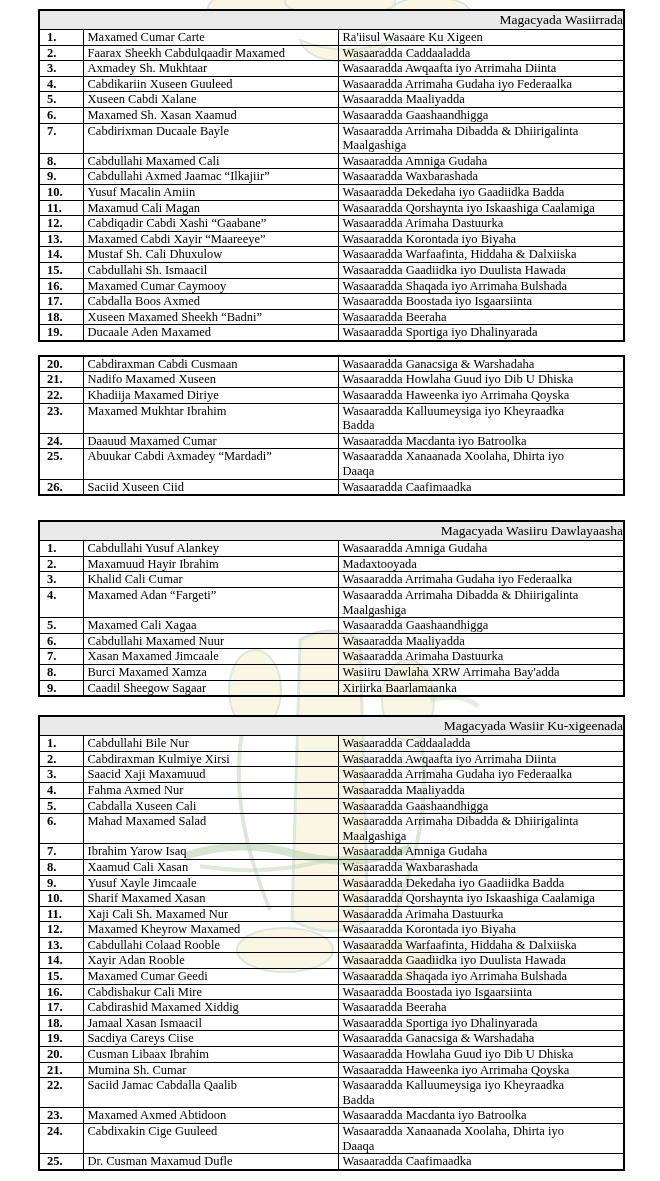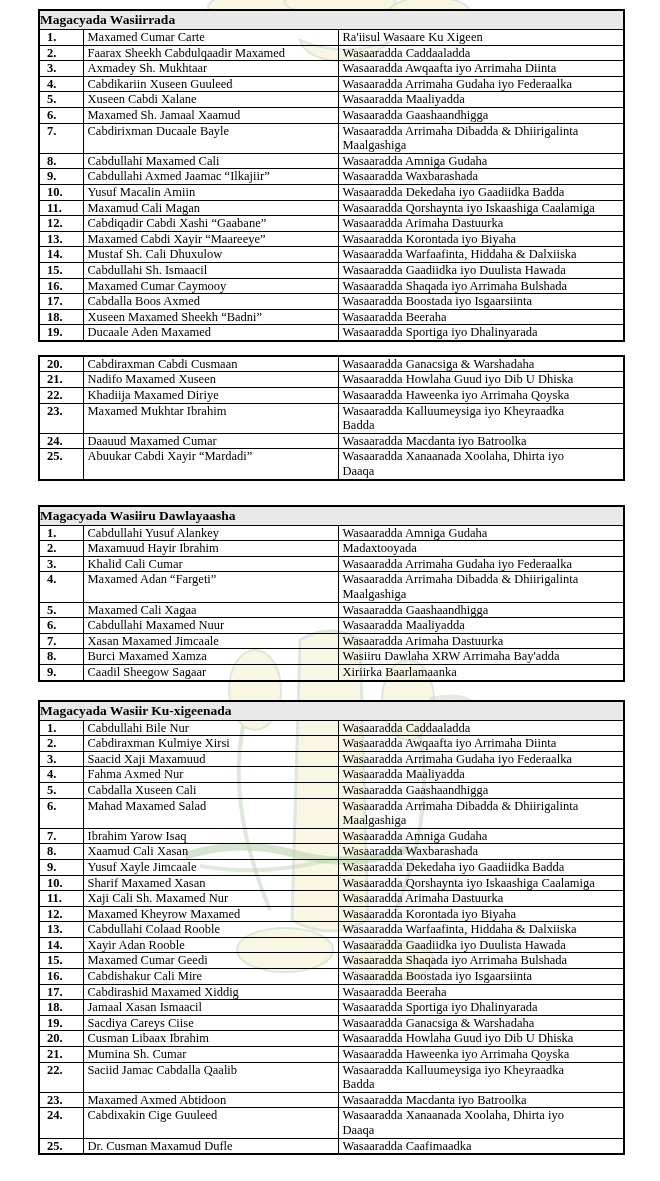--- a/index.html
+++ b/index.html
@@ -26,23 +26,23 @@
     width:585px;
     table-layout:fixed;
     border:2px solid var(--table-border);
     margin:0 0 13px 0;
     font-size:12.5px;
   }
   table.tbl-2{margin-top:24px;}
   table.tbl-3{margin-top:18px;border-radius:10px;}
   th.title{
     background:var(--header-bg);
-    font-weight:bold;
+    font-weight:normal;
     font-size:13.5px;
-    text-align:left;
+    text-align:right;
     padding:1px 0;
     border:1px solid var(--table-border);
     line-height:16px;
   }
   td{
     border:1px solid var(--table-border);
     padding:0 4px;
     line-height:14.6px;
     vertical-align:top;
     overflow:hidden;
@@ -109,21 +109,21 @@
             <td class="name">Cabdikariin Xuseen Guuleed</td>
             <td class="ministry">Wasaaradda Arrimaha Gudaha iyo Federaalka</td>
           </tr>
           <tr>
             <td class="num">5.</td>
             <td class="name">Xuseen Cabdi Xalane</td>
             <td class="ministry">Wasaaradda Maaliyadda</td>
           </tr>
           <tr>
             <td class="num">6.</td>
-            <td class="name">Maxamed Sh. Jamaal Xaamud</td>
+            <td class="name">Maxamed Sh. Xasan Xaamud</td>
             <td class="ministry">Wasaaradda Gaashaandhigga</td>
           </tr>
           <tr>
             <td class="num">7.</td>
             <td class="name">Cabdirixman Ducaale Bayle</td>
             <td class="ministry">Wasaaradda Arrimaha Dibadda &amp; Dhiirigalinta
 Maalgashiga</td>
           </tr>
           <tr>
             <td class="num">8.</td>
@@ -215,23 +215,28 @@
             <td class="ministry">Wasaaradda Kalluumeysiga iyo Kheyraadka
 Badda</td>
           </tr>
           <tr>
             <td class="num">24.</td>
             <td class="name">Daauud Maxamed Cumar</td>
             <td class="ministry">Wasaaradda Macdanta iyo Batroolka</td>
           </tr>
           <tr>
             <td class="num">25.</td>
-            <td class="name">Abuukar Cabdi Xayir “Mardadi”</td>
+            <td class="name">Abuukar Cabdi Axmadey “Mardadi”</td>
             <td class="ministry">Wasaaradda Xanaanada Xoolaha, Dhirta iyo
 Daaqa</td>
+          </tr>
+          <tr>
+            <td class="num">26.</td>
+            <td class="name">Saciid Xuseen Ciid</td>
+            <td class="ministry">Wasaaradda Caafimaadka</td>
           </tr>
         </tbody>
       </table>
       <table class="minister-table tbl-2">
         <colgroup>
           <col style="width: 44px;">
           <col style="width: 255px;">
           <col style="width: 286px;">
         </colgroup>
         <thead>

